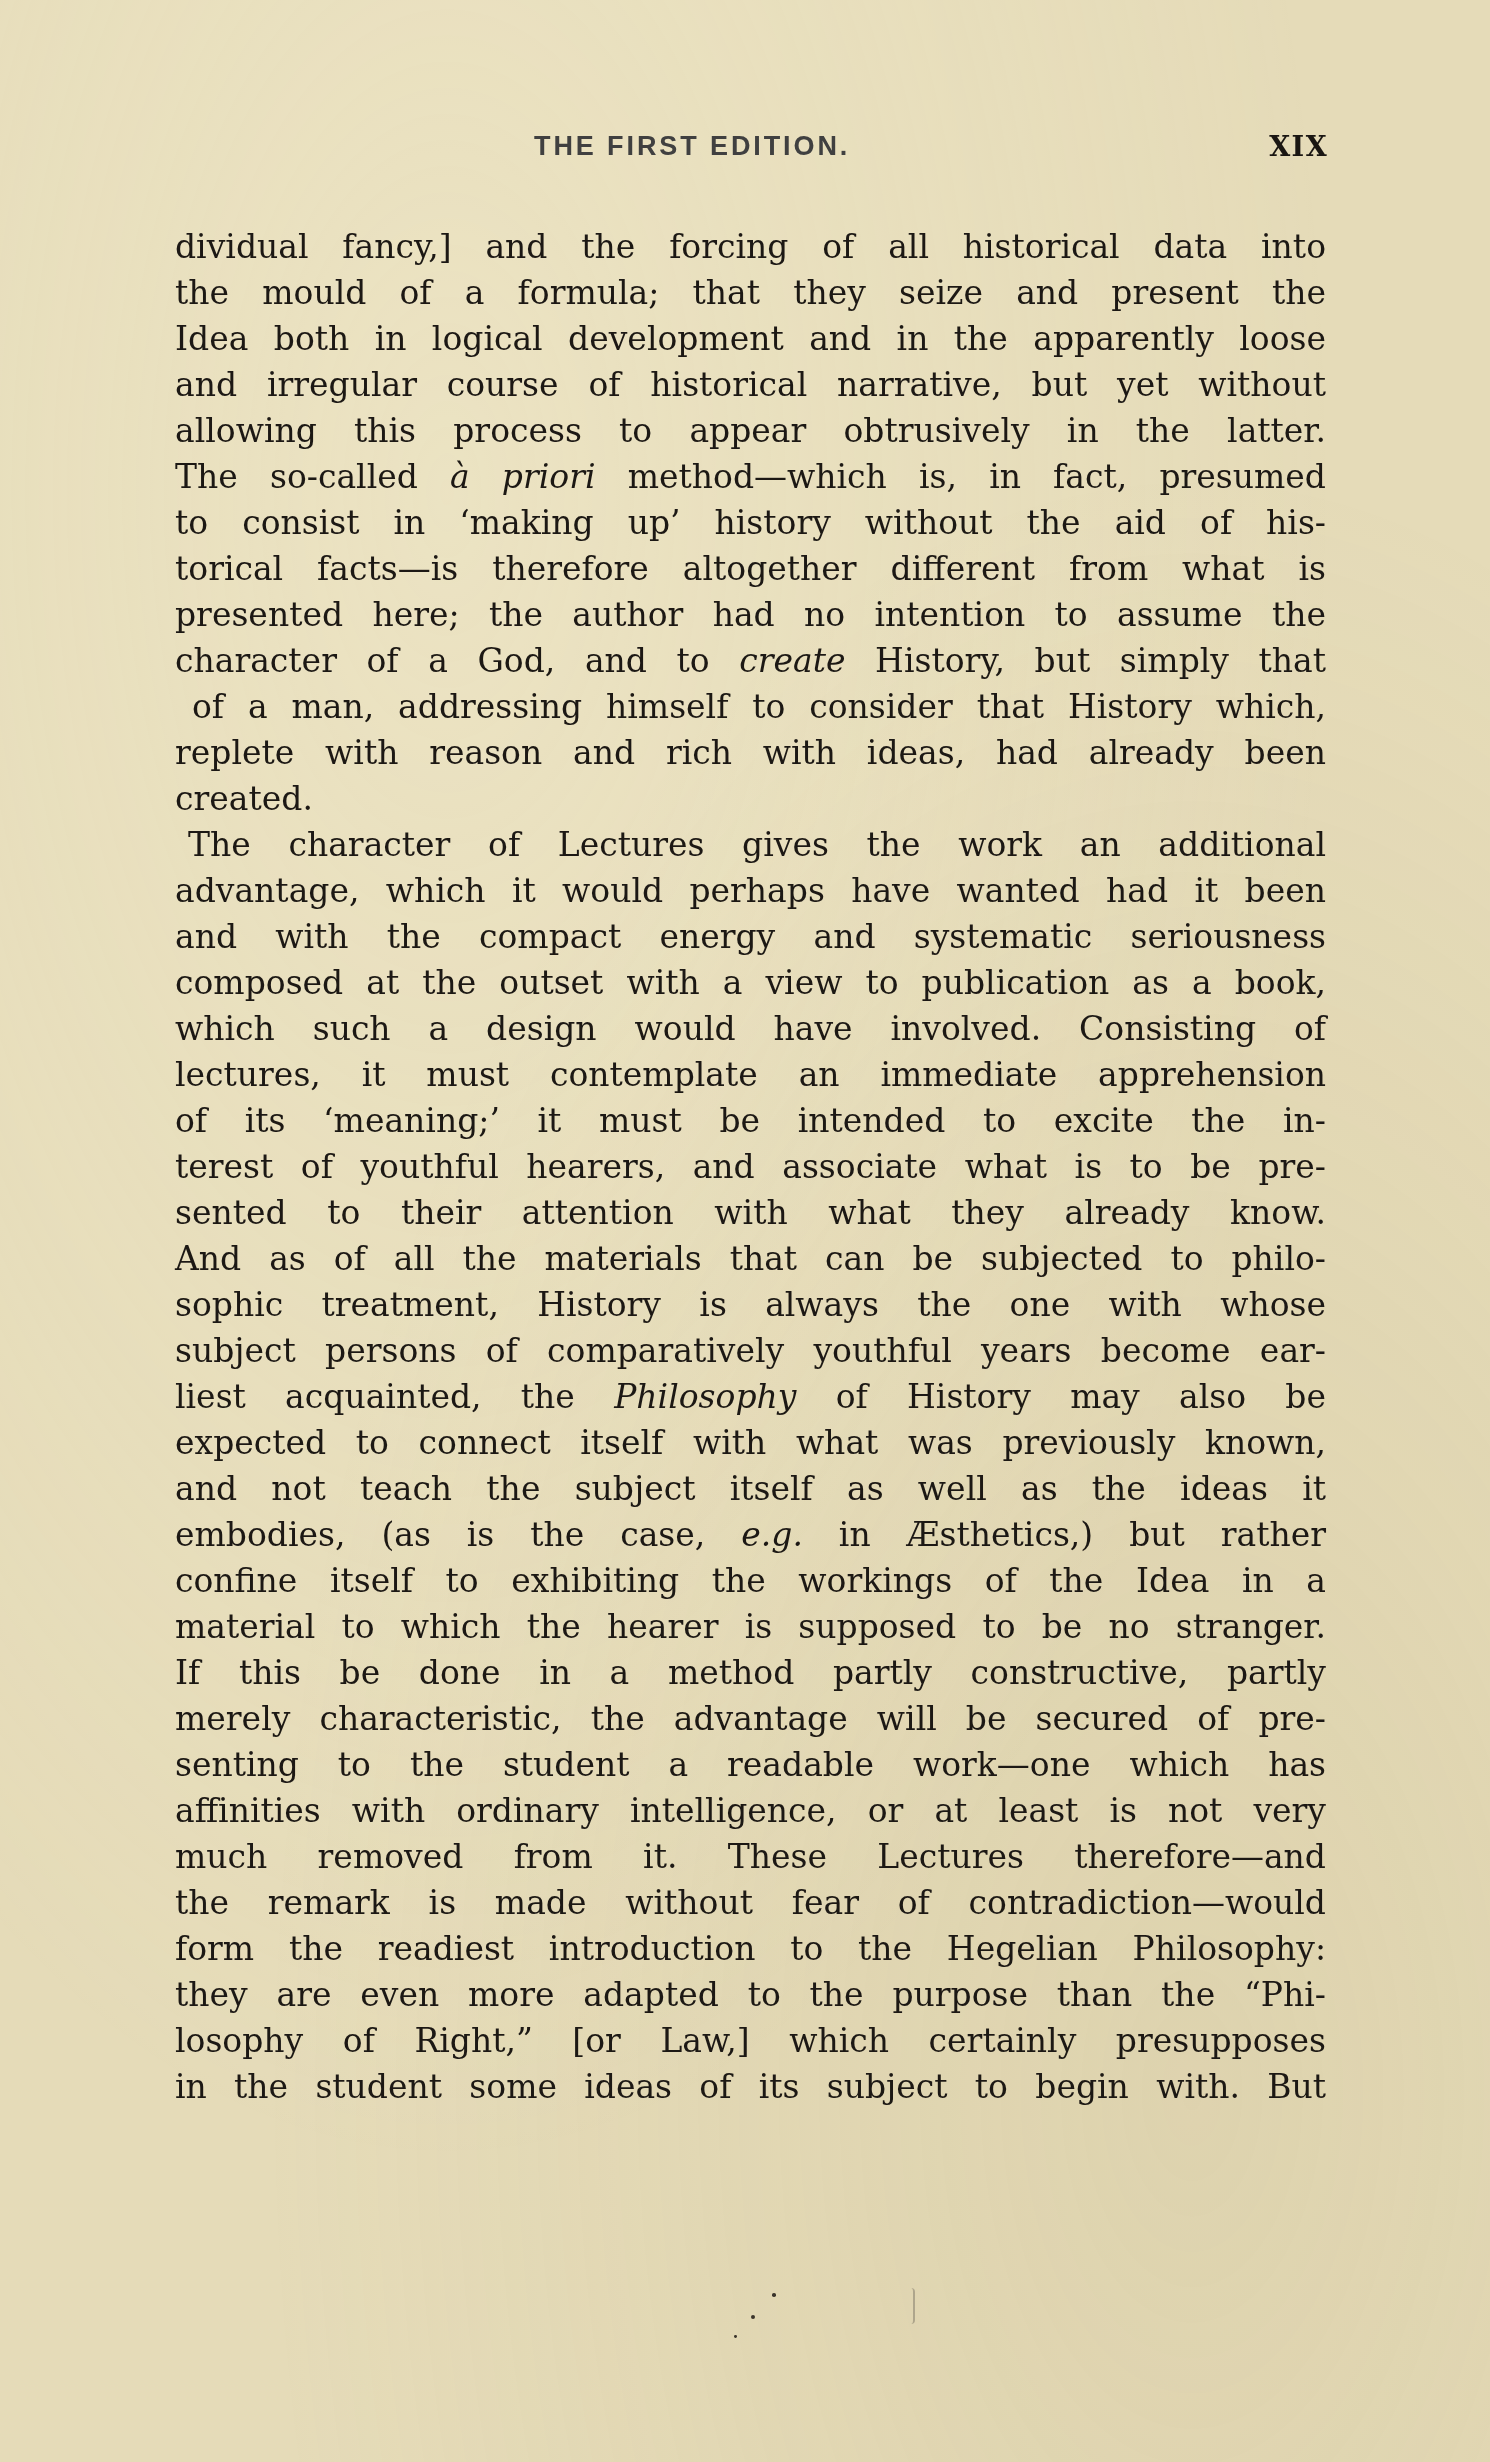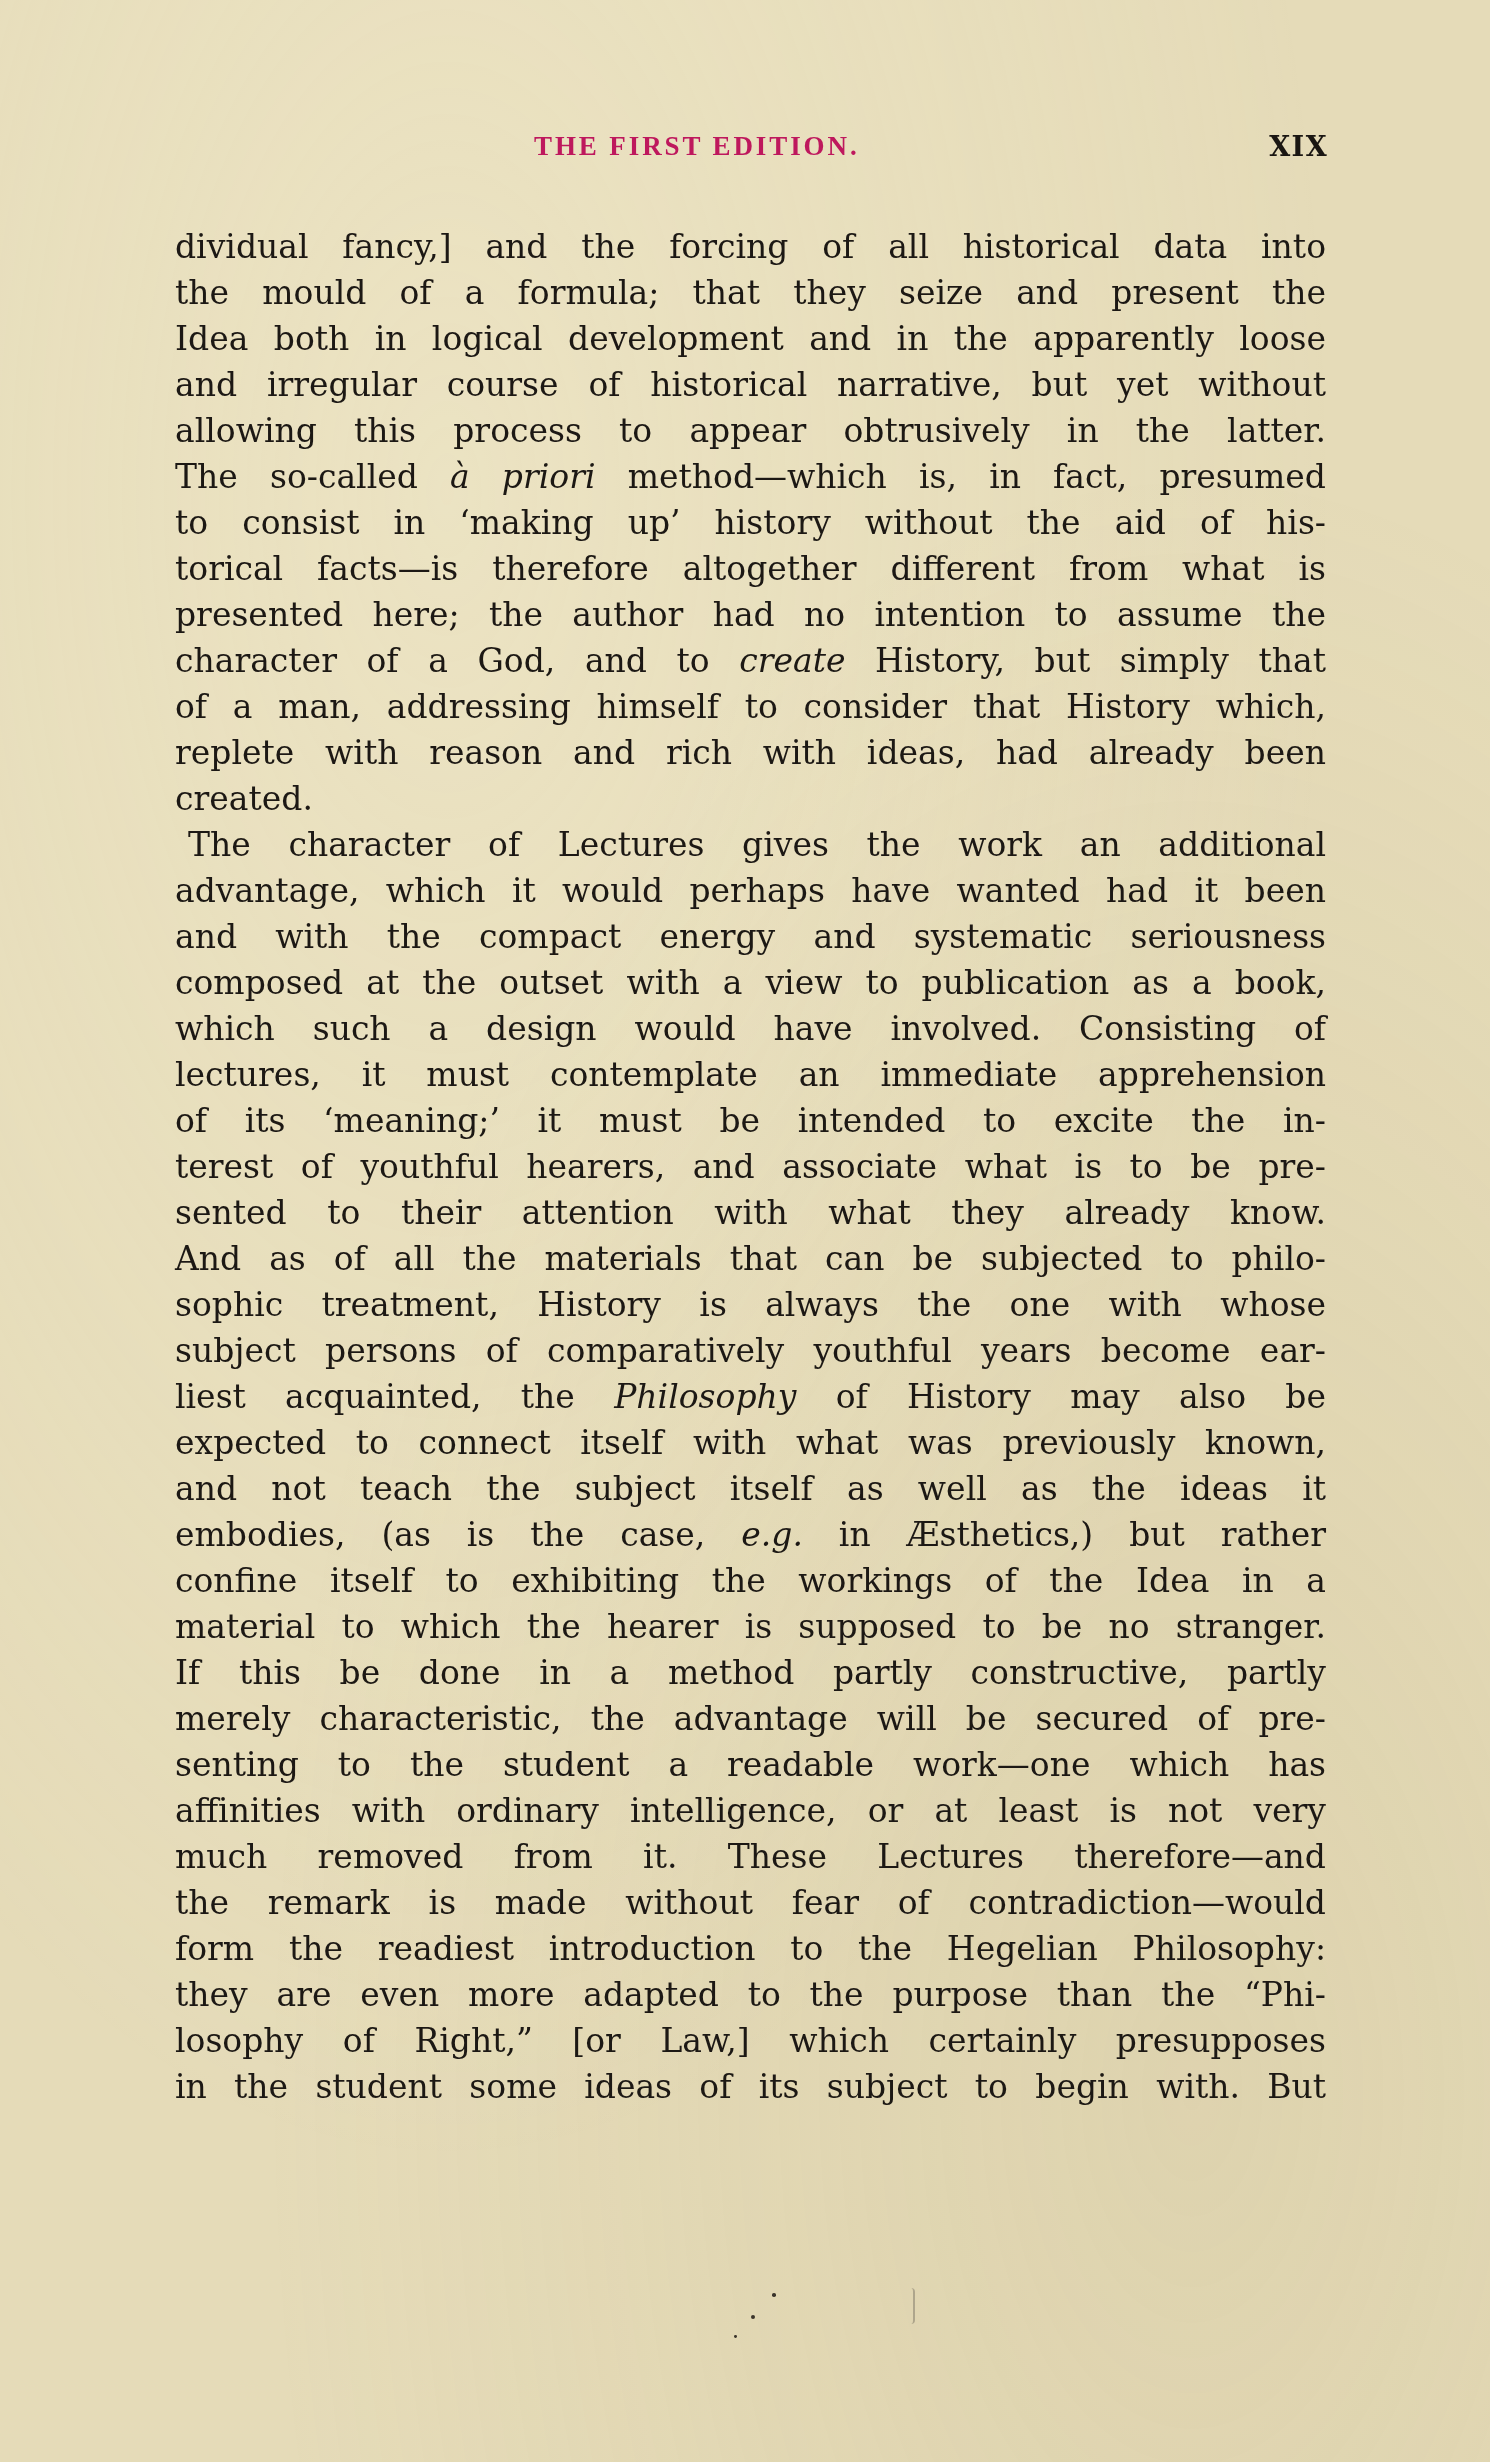--- a/index.html
+++ b/index.html
@@ -12,22 +12,22 @@
     position: relative; overflow: hidden;
     color: #1c1814;
     font-family: "DejaVu Serif", "Liberation Serif", serif;
   }
   .page { position: absolute; left: 0; top: 0; width: 1491px; height: 2462px; }
   .running-head {
     position: absolute; top: 131px; left: 534px; width: 794px; height: 43px;
   }
   .running-title {
     position: absolute; left: 0; top: 0;
-    font-family: Liberation Serif, serif; font-weight: bold;
-    font-size: 27px; letter-spacing: 2.9px; color: #be185d;
+    font-family: Liberation Sans, sans-serif; font-weight: bold;
+    font-size: 27px; letter-spacing: 2.9px; color: #404040;
   }
   .folio {
     position: absolute; right: 0; top: 0;
     font-family: "DejaVu Serif", serif; font-weight: bold;
     font-size: 27px; letter-spacing: 1.4px; color: #1a1612; margin-left: 12px;
   }
   .body-text {
     position: absolute; left: 175px; top: 224px; width: 1151px;
   }
   .line {
@@ -56,21 +56,21 @@
     <span class="line" style="word-spacing: 0px;">dividual fancy,] and the forcing of all historical data into</span>
     <span class="line" style="word-spacing: 0px;">the mould of a formula; that they seize and present the</span>
     <span class="line" style="word-spacing: 0px;">Idea both in logical development and in the apparently loose</span>
     <span class="line" style="word-spacing: 0px;">and irregular course of historical narrative, but yet without</span>
     <span class="line" style="word-spacing: 0px;">allowing this process to appear obtrusively in the latter.</span>
     <span class="line" style="word-spacing: 0px;"><span>The so-called </span><i>à priori</i><span> method—which is, in fact, presumed</span></span>
     <span class="line" style="word-spacing: 0px;">to consist in ‘making up’ history without the aid of his-</span>
     <span class="line" style="word-spacing: 0px;">torical facts—is therefore altogether different from what is</span>
     <span class="line" style="word-spacing: 0px;">presented here; the author had no intention to assume the</span>
     <span class="line" style="word-spacing: 0px;"><span>character of a God, and to </span><i>create</i><span> History, but simply that</span></span>
-    <span class="line" style="word-spacing: 0px;">of a man, addressing himself to consider that History which,</span>
+    <span class="line" style="word-spacing: 0px; margin-left: 17px;">of a man, addressing himself to consider that History which,</span>
     <span class="line" style="word-spacing: 0px;">replete with reason and rich with ideas, had already been</span>
     <span class="line last">created.</span>
     <span class="line indent" style="word-spacing: 0px;">The character of Lectures gives the work an additional</span>
     <span class="line" style="word-spacing: 0px;">advantage, which it would perhaps have wanted had it been</span>
     <span class="line" style="word-spacing: 0px;">and with the compact energy and systematic seriousness</span>
     <span class="line" style="word-spacing: 0px;">composed at the outset with a view to publication as a book,</span>
     <span class="line" style="word-spacing: 0px;">which such a design would have involved. Consisting of</span>
     <span class="line" style="word-spacing: 0px;">lectures, it must contemplate an immediate apprehension</span>
     <span class="line" style="word-spacing: 0px;">of its ‘meaning;’ it must be intended to excite the in-</span>
     <span class="line" style="word-spacing: 0px;">terest of youthful hearers, and associate what is to be pre-</span>

